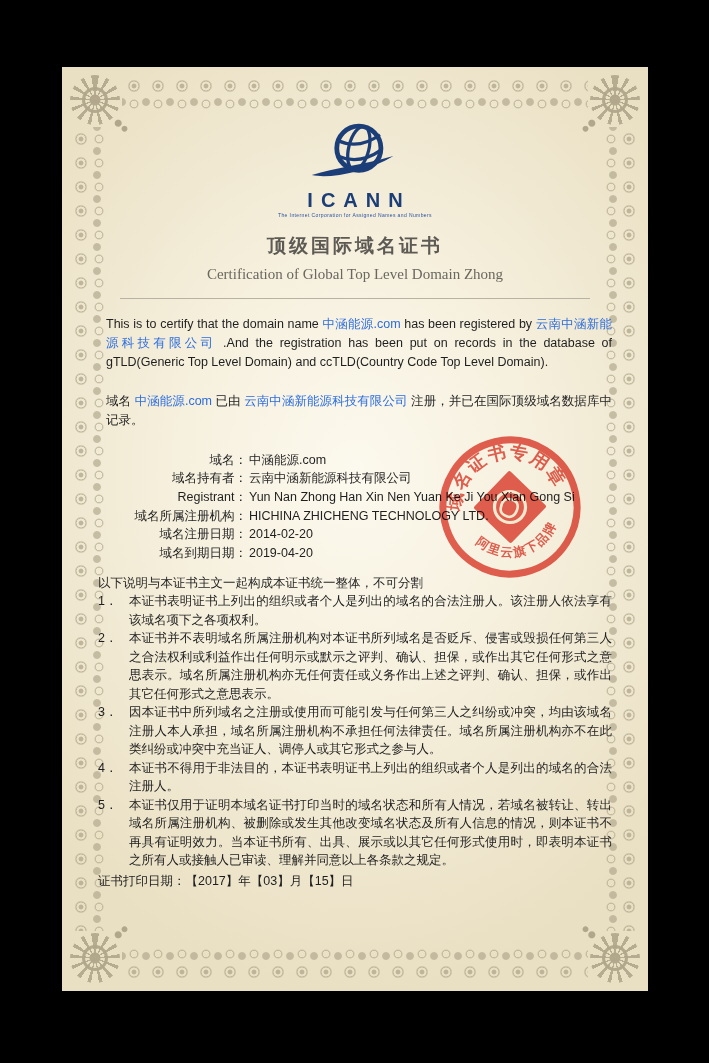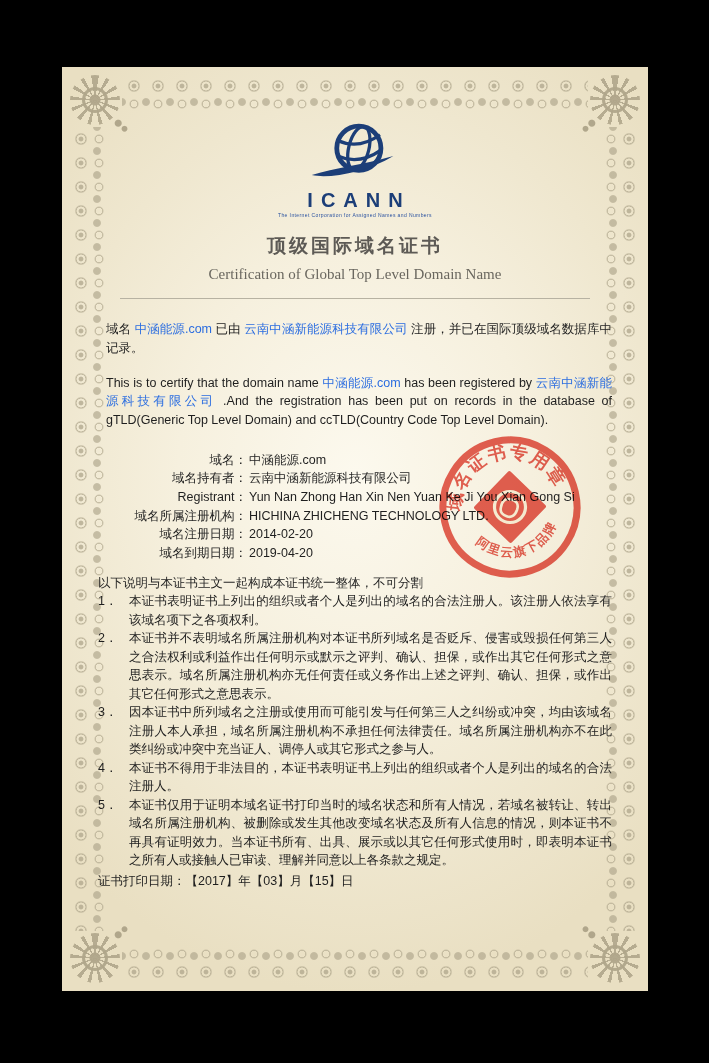--- a/index.html
+++ b/index.html
@@ -138,26 +138,26 @@
             <path d="M32 20 Q54 30 76 14" stroke-width="3.4"></path>
             <path d="M32 36 Q54 46 77 30" stroke-width="3.4"></path>
           </g>
           <path d="M5 56 C30 48 55 46 90 36 C62 53 24 60 5 56 Z" fill="#1c3e78"></path>
         </svg>
         <div class="icann-wordmark">ICANN</div>
         <div class="icann-tagline">The Internet Corporation for Assigned Names and Numbers</div>
       </div>
 
       <div class="cert-title">顶级国际域名证书</div>
-      <div class="cert-subtitle">Certification of Global Top Level Domain Name</div>
+      <div class="cert-subtitle">Certification of Global Top Level Domain Zhong</div>
       <div class="divider"></div>
 
+      <p class="para en"><span>This is to certify that the domain name </span><span class="blue">中涵能源.com</span><span> has been registered by </span><span class="blue">云南中涵新能源科技有限公司</span><span> .And the registration has been put on records in the database of gTLD(Generic Top Level Domain) and ccTLD(Country Code Top Level Domain).</span></p>
+
       <p class="para"><span>域名 </span><span class="blue">中涵能源.com</span><span> 已由 </span><span class="blue">云南中涵新能源科技有限公司</span><span> 注册，并已在国际顶级域名数据库中记录。</span></p>
-
-      <p class="para en"><span>This is to certify that the domain name </span><span class="blue">中涵能源.com</span><span> has been registered by </span><span class="blue">云南中涵新能源科技有限公司</span><span> .And the registration has been put on records in the database of gTLD(Generic Top Level Domain) and ccTLD(Country Code Top Level Domain).</span></p>
 
       <table class="details">
         <tbody>
             <tr>
           <td class="lbl">域名：</td>
           <td class="val">中涵能源.com</td>
         </tr>
         <tr>
           <td class="lbl">域名持有者：</td>
           <td class="val">云南中涵新能源科技有限公司</td>

